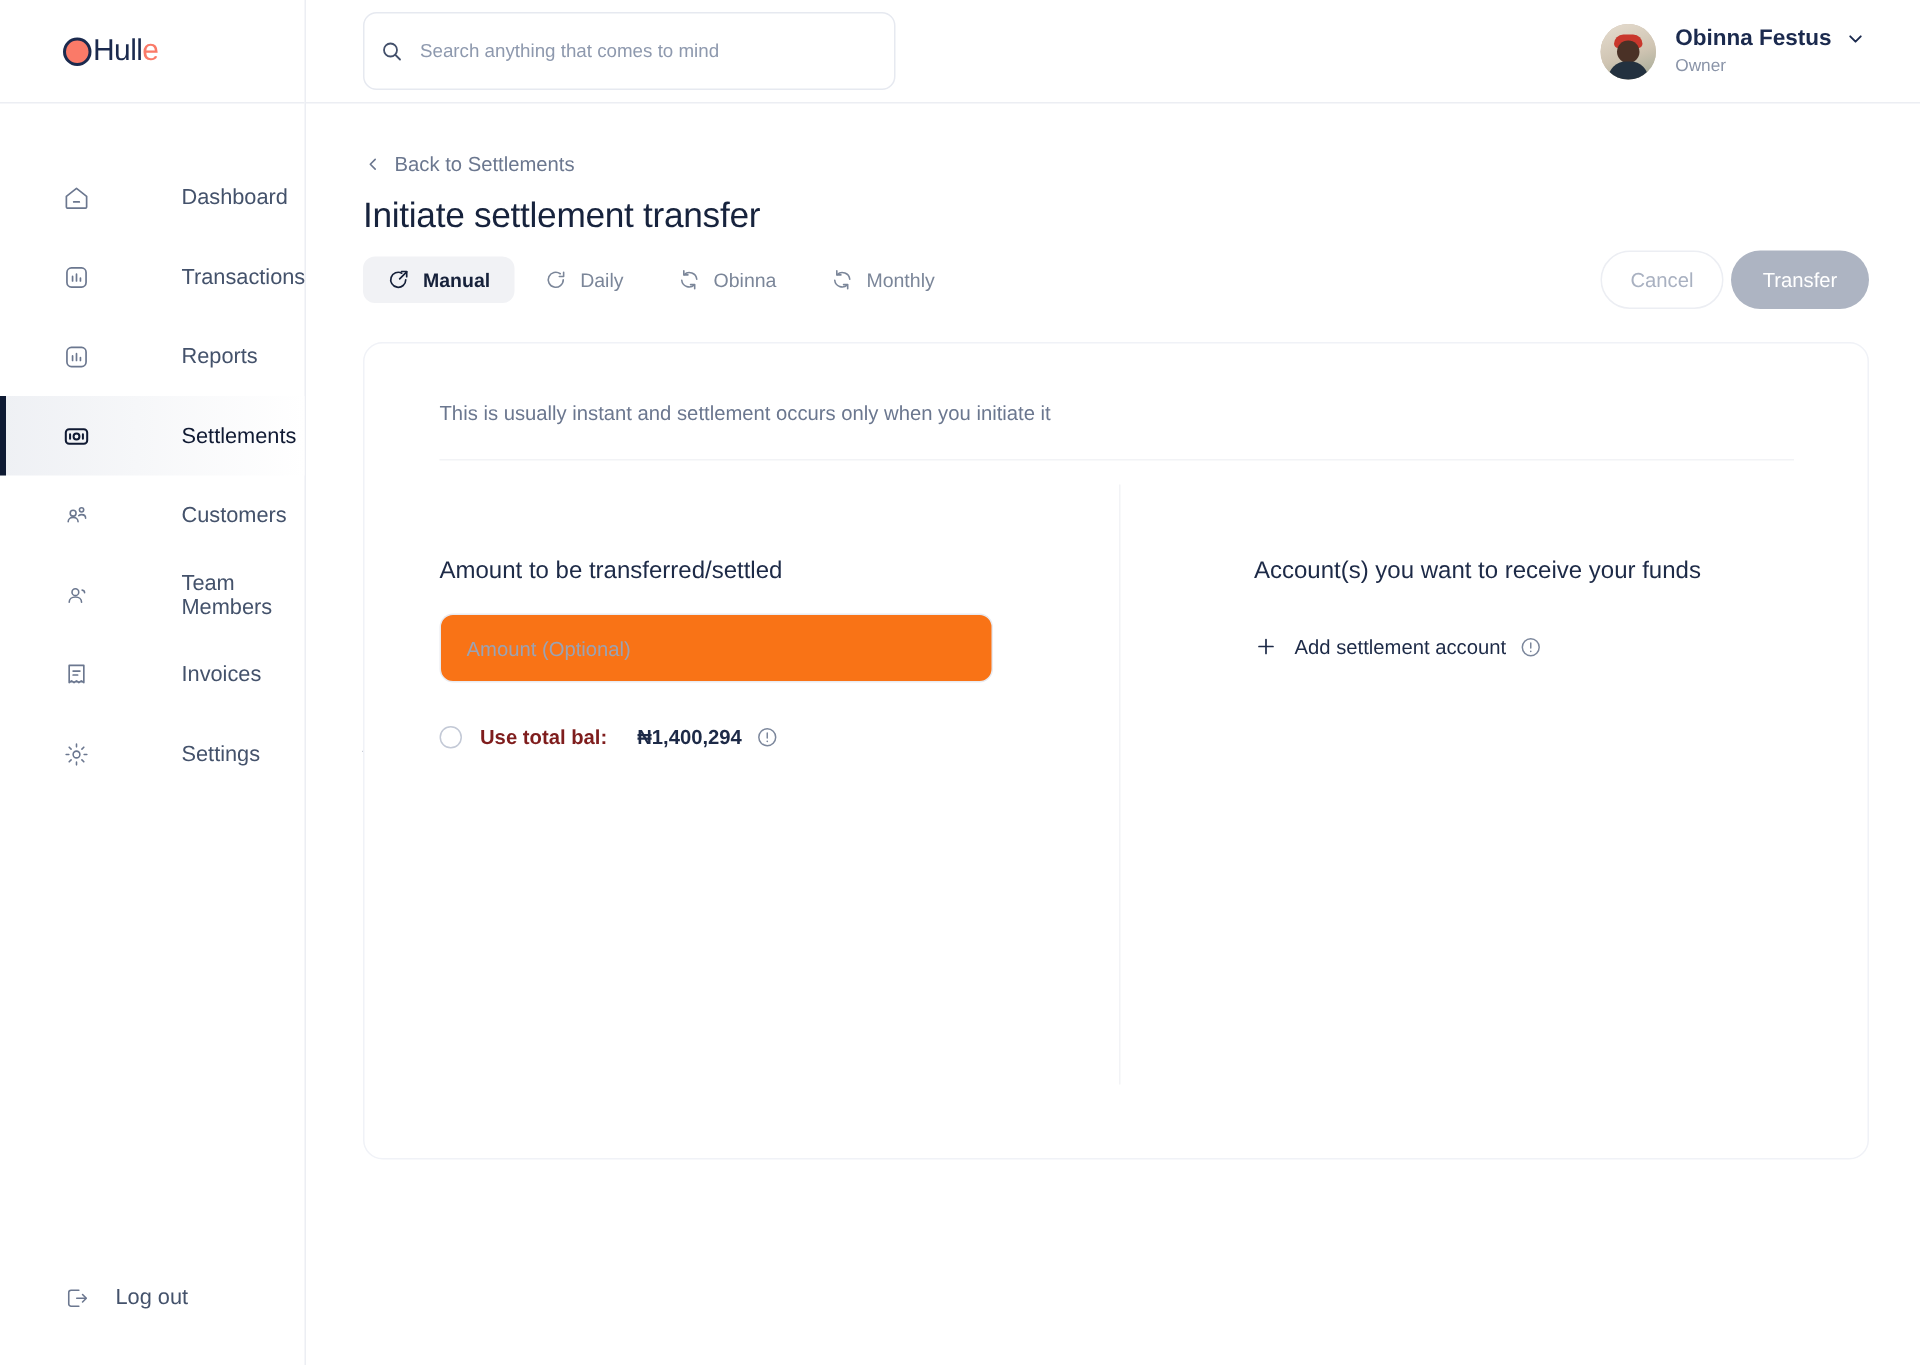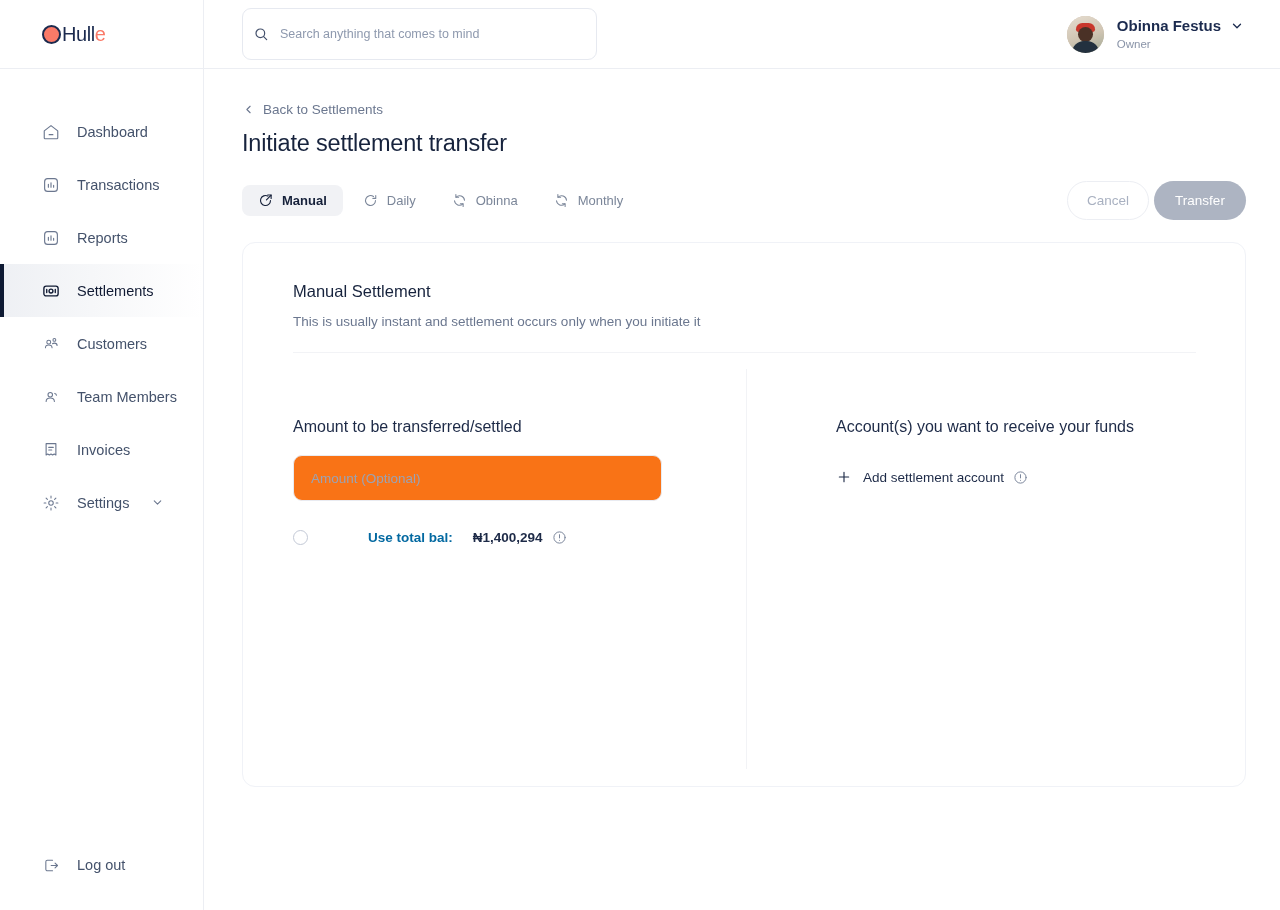--- a/index.html
+++ b/index.html
@@ -42,20 +42,21 @@
 
   .nav { padding-top: 36px; flex: 1 1 auto; }
   .nav-item {
     height: 53px;
     display: flex; align-items: center;
     padding-left: 42px;
     position: relative;
     cursor: pointer;
     color: #44526b;
     font-size: 14.5px;
+    gap: 44px;
   }
   .nav-item .ico {
     width: 18px; height: 18px;
     margin-right: 17px;
     display: flex; align-items: center; justify-content: center;
     flex: 0 0 18px;
   }
   .nav-item svg { display: block; }
   .nav-item.active {
     background: linear-gradient(to right, #eef0f4 0%, #f6f7f9 45%, #ffffff 100%);
@@ -123,21 +124,21 @@
   .content { flex: 1 1 auto; padding: 33px 34px 0 38px; overflow: hidden; }
 
   .back-link {
     display: flex; align-items: center;
     font-size: 13.5px; color: #6b778f; cursor: pointer;
     margin-bottom: 13px;
   }
   .back-link .bico { margin-right: 8px; display: flex; }
   .page-title {
     font-size: 23.5px; color: #17233d; font-weight: 400;
-    letter-spacing: -0.2px; margin-bottom: 24px;
+    letter-spacing: -0.2px; margin-bottom: 10px;
   }
 
   .tabs-row { display: flex; align-items: center; margin-bottom: 22px; }
   .tabs { display: flex; align-items: center; gap: 4px; }
   .tab {
     display: flex; align-items: center; gap: 9px;
     height: 31px; padding: 0 16px;
     border-radius: 8px; cursor: pointer;
     font-size: 13px; color: #7b8699;
   }
@@ -185,21 +186,21 @@
     font-size: 13.5px; color: #2b3a55;
   }
   .text-input::placeholder { color: #9aa3b5; }
 
   .radio-row { display: flex; align-items: center; margin-top: 29px; }
   .radio {
     width: 15px; height: 15px; border-radius: 50%;
     border: 1.4px solid #c3c9d6; background: #fff;
     margin-right: 12px; cursor: pointer; flex: 0 0 15px;
   }
-  .radio-label { font-size: 13.5px; color: #0369a1; font-weight: 700; margin-left: 48px; }
+  .radio-label { font-size: 13.5px; color: #7f1d1d; font-weight: 700; }
   .radio-amount { font-size: 13.5px; color: #1d2a47; font-weight: 700; margin-left: 20px; }
   .info-ico { margin-left: 9px; display: flex; cursor: pointer; }
 
   .select-box {
     width: 366px; height: 46px;
     border: 1px solid #e9ebf1; border-radius: 9px;
     display: flex; align-items: center;
     padding: 0 16px; cursor: pointer; background: #fff;
   }
   .select-value { font-size: 13.5px; color: #9aa3b5; flex: 1 1 auto; }
@@ -428,21 +429,20 @@
 
         </div>
 
         <div class="actions">
           <button class="btn btn-cancel">Cancel</button>
           <button class="btn btn-transfer">Transfer</button>
         </div>
       </div>
 
       <section class="card">
-        <h2 class="card-title">Manual Settlement</h2>
         <p class="card-sub">This is usually instant and settlement occurs only when you initiate it</p>
         <div class="card-rule"></div>
 
         <div class="cols">
           <div class="col-divider"></div>
 
           <div class="col-left">
             <div class="field-label">Amount to be transferred/settled</div>
             <input class="text-input" placeholder="Amount (Optional)" style="">
             <div class="radio-row">

